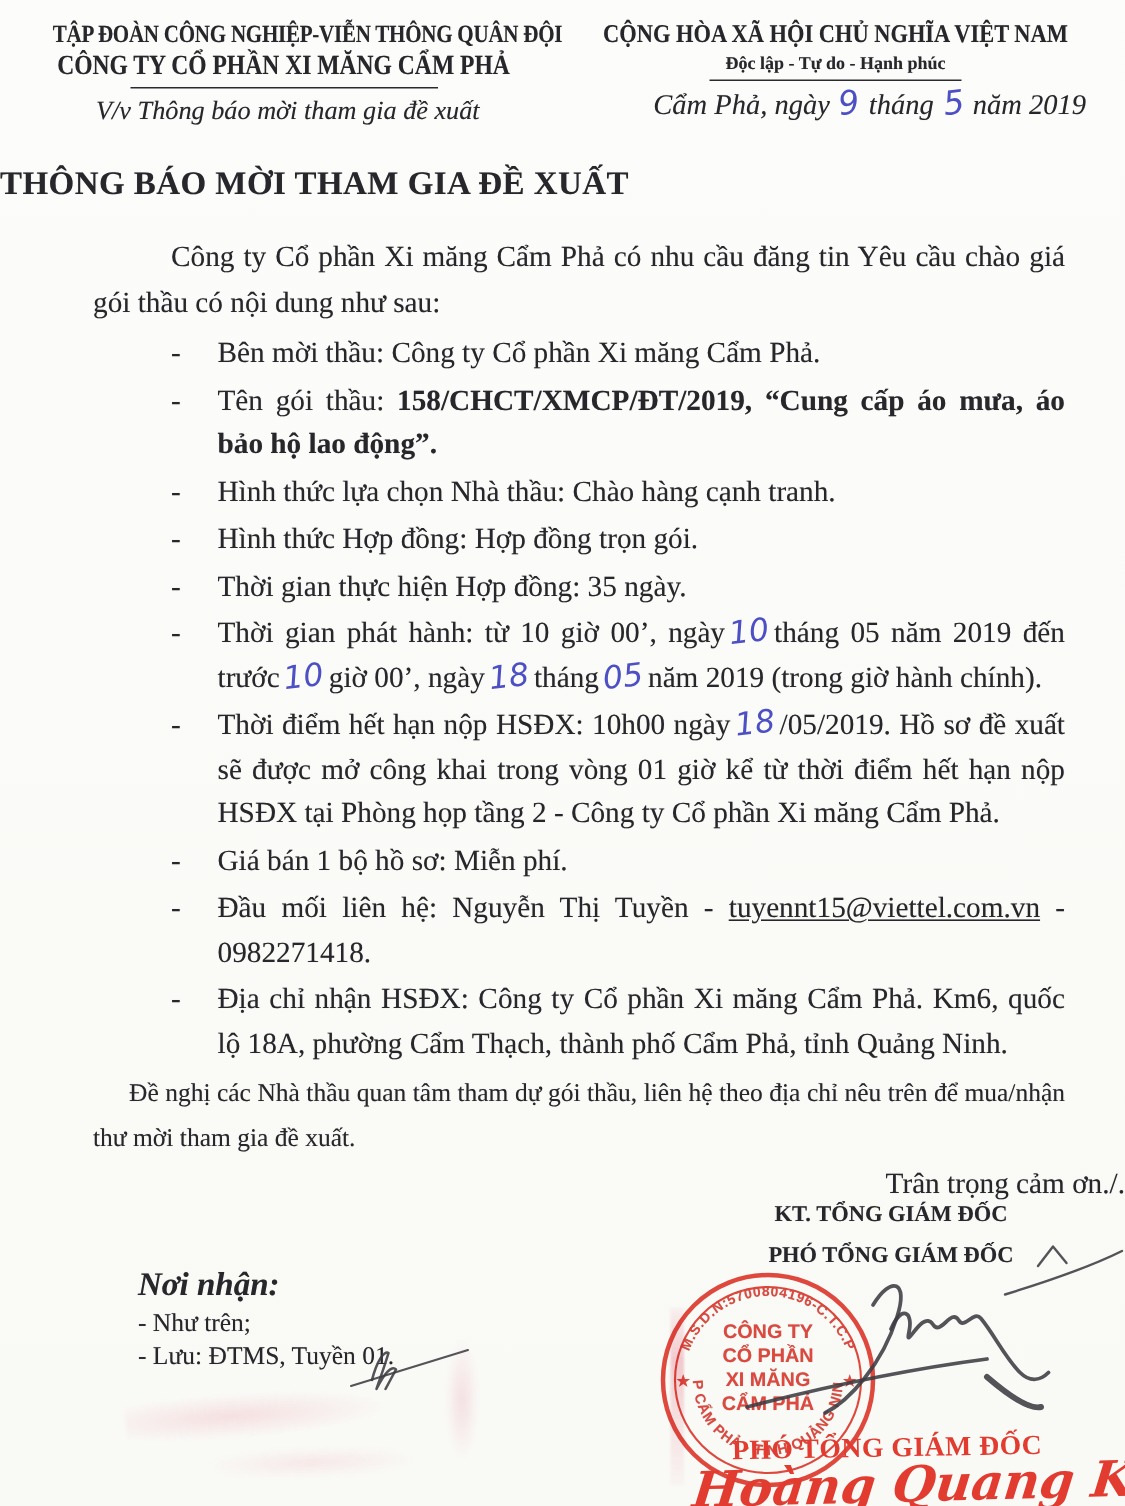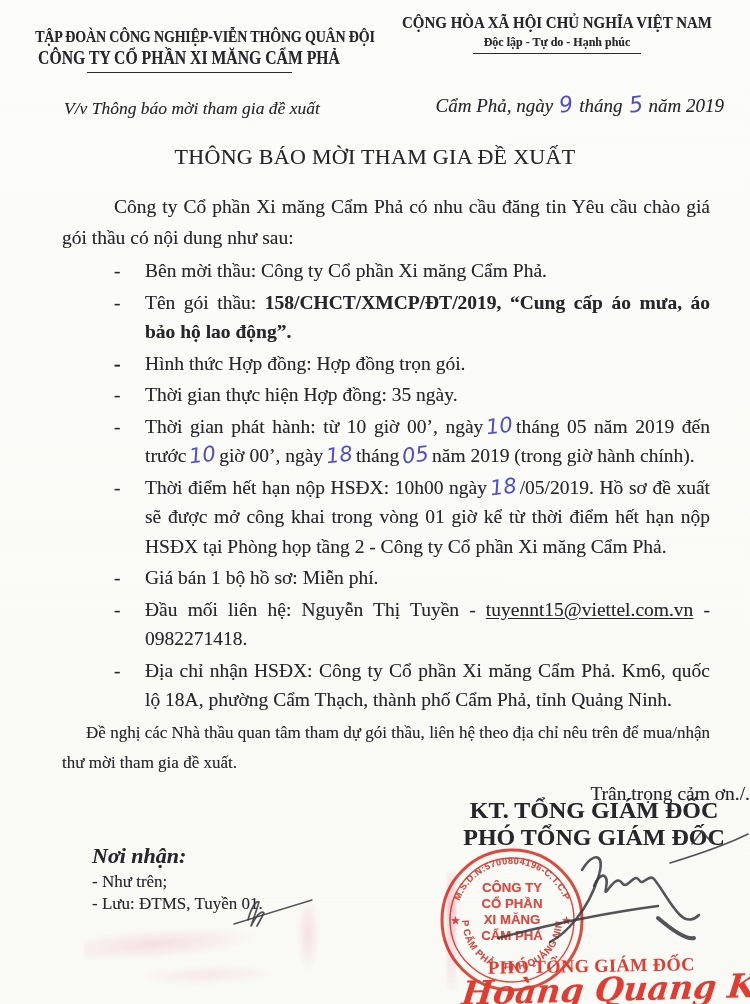--- a/index.html
+++ b/index.html
@@ -5,51 +5,51 @@
   html,body { margin:0; padding:0; background:#e8e8e6; }
   .page {
     position:relative; width:750px; height:1004px; margin:0 auto;
     background:linear-gradient(#fcfcfa, #f9f9f6);
     font-family:"Liberation Serif", serif;
     color:#26262b; overflow:hidden;
     text-shadow:0 0 .5px rgba(40,40,45,.35);
   }
   
   .header { display:flex; padding:13px 6px 0 8px; }
-  .org { width:362px; text-align:center;margin-top:14px; }
+  .org { width:362px; text-align:center; }
   .org-l1 { font-weight:bold; font-size:16.5px; white-space:nowrap; transform:scaleX(.85); transform-origin:50% 50%; letter-spacing:-.2px; }
   .org-l2 { font-weight:bold; font-size:18.5px; white-space:nowrap; transform:scaleX(.85); transform-origin:50% 50%; margin-top:1px; }
   .national { flex:1; text-align:center; }
   .nat-l1 { font-weight:bold; font-size:17px; white-space:nowrap; transform:scaleX(.88); transform-origin:50% 50%; }
   .nat-l2 { font-weight:bold; font-size:12px; margin-top:2px; }
   .rule { height:0; border-bottom:1.6px solid #2a2a2e; margin:3px auto 0; }
   .rule-org { width:205px; }
   .rule-nat { width:168px; }
-  .subrow { display:flex; justify-content:space-between; margin-top:21px; padding:0 16px 0 64px;gap:26px; }
+  .subrow { display:flex; justify-content:space-between; padding:0 16px 0 64px;gap:26px; }
   .subject { font-style:italic; font-size:17.5px; padding-top:4px; }
   .dateline { font-style:italic; font-size:19px; padding-right:10px; }
   
-  .title { text-align:center; font-size:22px; font-weight:normal; margin:25px 0 0; letter-spacing:.3px; }
+  .title { text-align:left; font-size:22px; font-weight:bold; margin:25px 0 0; letter-spacing:.3px; }
   .intro { margin:21px 40px 0 62px; font-size:19.5px; line-height:31px; text-indent:52px; text-align:justify; }
   .list { margin:3px 40px 0 62px; font-size:19.5px; }
   .item { position:relative; padding-left:83px; line-height:29.5px; text-align:justify; margin-top:2px; }
   .dash { position:absolute; left:52px; top:0; }
   .b { font-weight:700; }
   .email { text-decoration:underline; text-underline-offset:2px; }
   .hand {
     color:#4d50c4; font-family:"DejaVu Sans", sans-serif; font-style:italic;
     display:inline-block; transform:rotate(-7deg); margin:0 3px;
     font-size:21px; line-height:1; text-shadow:none; font-weight:500;
   }
   .hand-date { margin:0 6px; font-size:22px; }
   .closing { margin:3px 40px 0 62px; font-size:17px; line-height:30px; text-indent:24px; text-align:justify; }
   .thanks { margin:5px 0 0 100px; font-size:19.5px;text-align:right; }
   
   .abs { position:absolute; }
-  .sig-typed { left:448px; top:797px; width:292px; text-align:center; font-weight:bold; font-size:24px; line-height:27px; }
+  .sig-typed { left:448px; top:797px; width:292px; text-align:center; font-weight:bold; font-size:15px; line-height:27px; }
   .recipients { left:92px; top:845px; font-size:17px; line-height:22.5px; }
   .recip-head { font-weight:bold; font-style:italic; font-size:22px; margin-bottom:3px; }
   .stamp-svg { left:438px; top:846px; mix-blend-mode:multiply; opacity:.93; }
   .stamp-svg text { font-family:"Liberation Sans", sans-serif; font-weight:bold; fill:#e23b30; }
   .ink { stroke:#3b3b42; fill:none; stroke-linecap:round; stroke-linejoin:round; opacity:.88; }
   .red-title { left:488px; top:956px; font-weight:bold; font-size:18.5px; color:#e23b30; white-space:nowrap; letter-spacing:.3px; transform:rotate(-1deg); text-shadow:none; }
   .red-name { left:462px; top:969px; font-family:"DejaVu Serif", serif; font-style:italic; font-weight:bold; font-size:33px; color:#e23b30; white-space:nowrap; transform:rotate(-1.5deg) skewX(-8deg); text-shadow:none; }
   .bleed { position:absolute; pointer-events:none; }
   .bleed-a { left:84px; top:928px; width:175px; height:30px; background:radial-gradient(ellipse at 40% 50%, rgba(228,120,140,.20), rgba(228,120,140,0) 70%); filter:blur(1px); transform:rotate(-4deg); }
   .bleed-b { left:297px; top:893px; width:22px; height:80px; background:radial-gradient(ellipse, rgba(225,110,135,.18), transparent 70%); filter:blur(1.5px); }
@@ -92,20 +92,21 @@
       <span>Bên mời thầu: Công ty Cổ phần Xi măng Cẩm Phả.</span>
     </div>
 
     <div class="item">
       <span class="dash">-</span>
       <span>Tên gói thầu: </span><span class="b">158/CHCT/XMCP/ĐT/2019, “Cung cấp áo mưa, áo bảo hộ lao động”.</span>
     </div>
 
     <div class="item">
       <span class="dash">-</span>
+      <span>Hình thức lựa chọn Nhà thầu: Chào hàng cạnh tranh.</span>
     </div>
 
     <div class="item">
       <span class="dash">-</span>
       <span>Hình thức Hợp đồng: Hợp đồng trọn gói.</span>
     </div>
 
     <div class="item">
       <span class="dash">-</span>
       <span>Thời gian thực hiện Hợp đồng: 35 ngày.</span>

